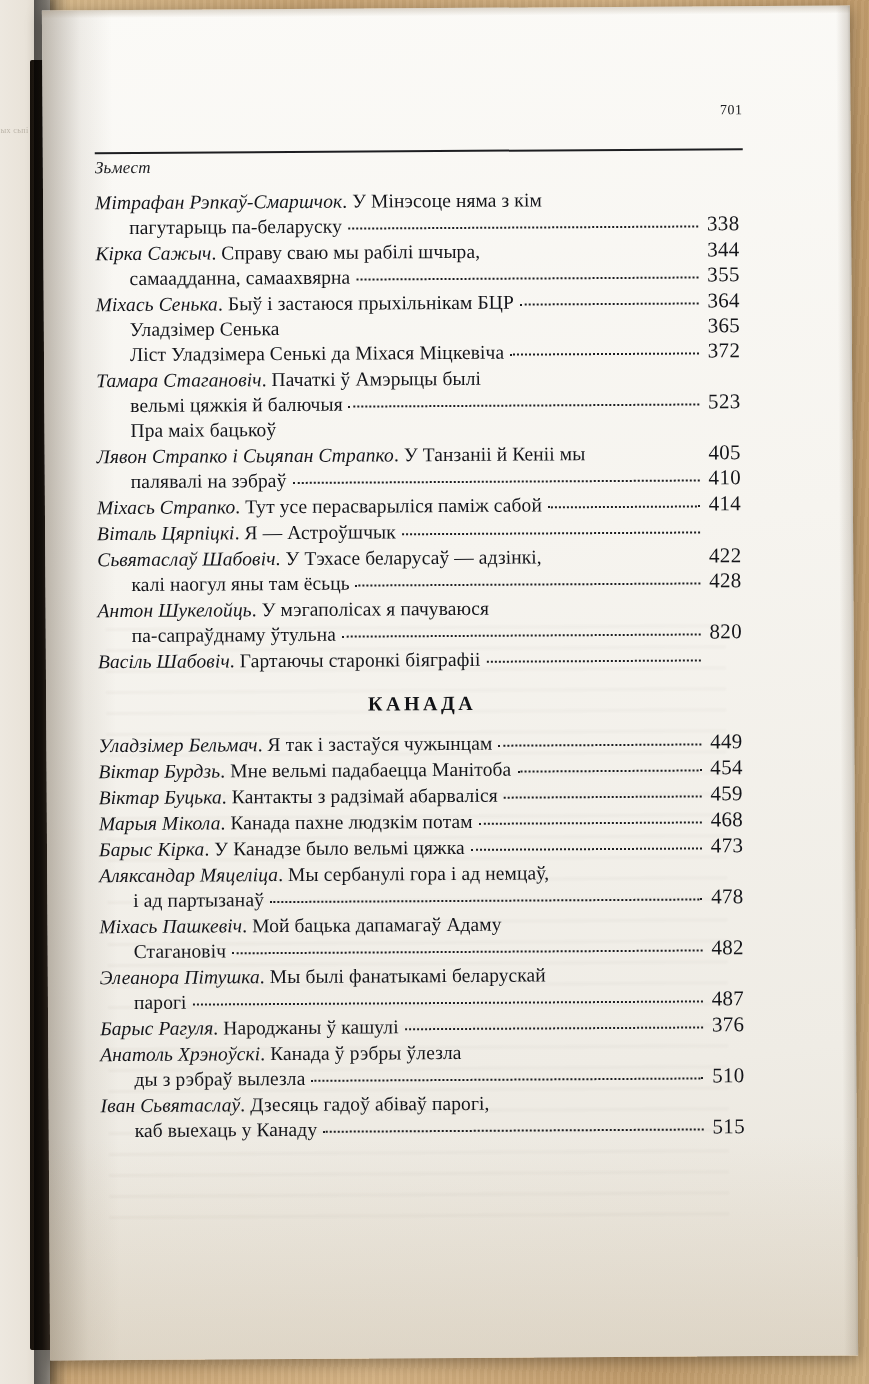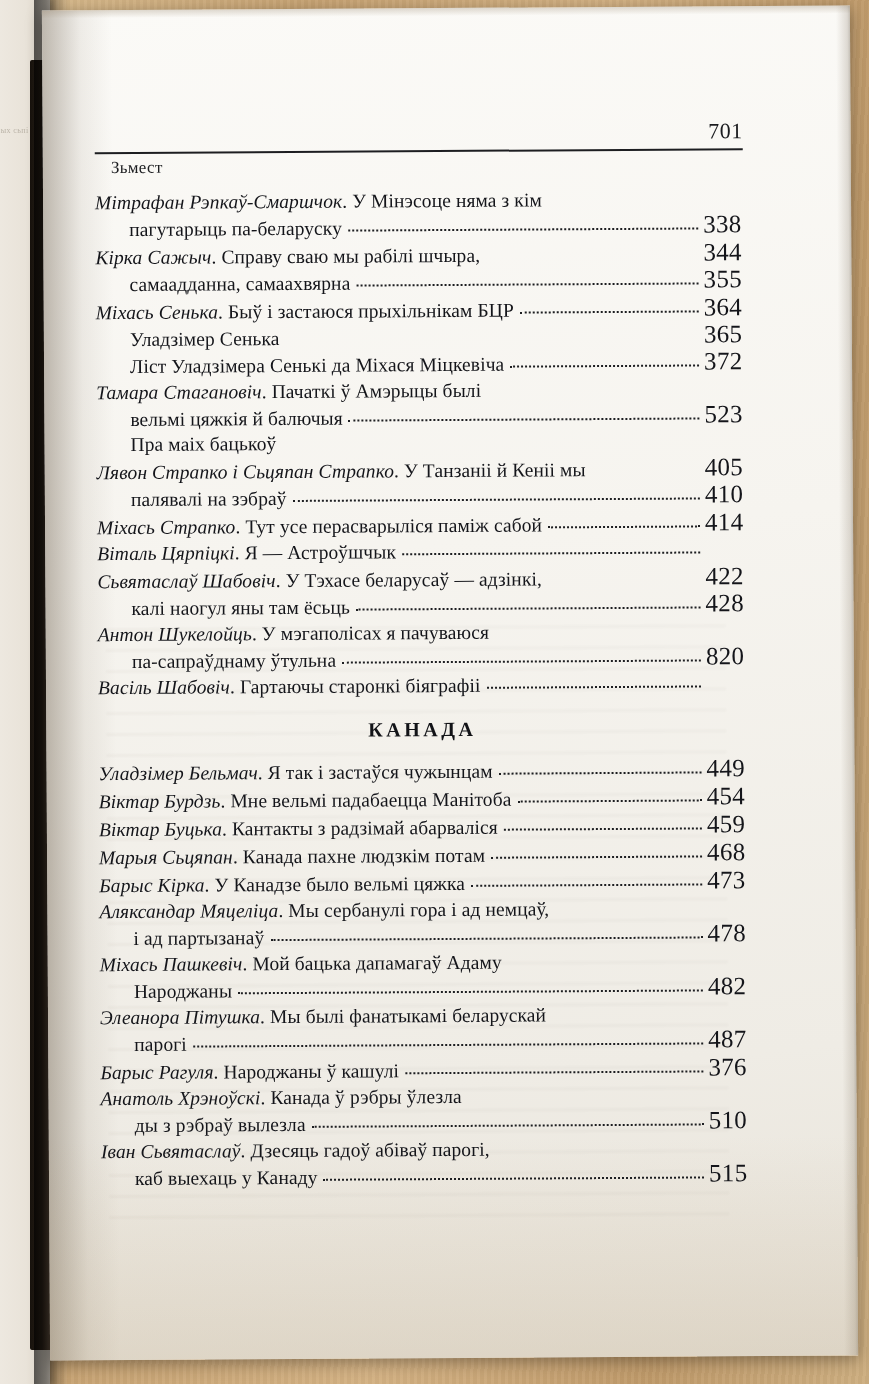--- a/index.html
+++ b/index.html
@@ -121,38 +121,39 @@
     left: 52px;
     top: 96px;
     width: 648px;
     color: #15161a;
   }
 
   
   .folio {
     position: absolute;
     right: 0;
-    top: 16px;
-    font-size: 22px;
+    top: 0;
+    font-size: 14px;
     letter-spacing: .5px;
     color: #1a1b1e;
   }
   .rule {
     position: absolute;
     left: 0;
     top: 46px;
     width: 648px;
     height: 2px;
     background: #1d1e21;
   }
   .running-head {
     position: absolute;
-    left: 16px;
+    left: 0;
     top: 52px;
     font-size: 17px;
+    font-style: italic;
     color: #1d1e21;
     letter-spacing: .3px;
   }
 
   .toc {
     position: absolute;
     left: 0;
     top: 84px;
     width: 648px;
   }
@@ -179,23 +180,23 @@
   .dots {
     flex: 1 1 auto;
     margin: 0 5px 0 6px;
     position: relative;
     top: -3px;
     border-bottom: 2.2px dotted #1d1e21;
     min-width: 12px;
   }
   .pg {
     white-space: nowrap;
-    font-size: 25px;
+    font-size: 21px;
     letter-spacing: .3px;
-    text-align: left;
+    text-align: center;
     min-width: 40px;
   }
   .line.nodots .dots { border-bottom: none; }
 
   .section-head {
     text-align: center;
     font-size: 20px;
     font-weight: bold;
     letter-spacing: 3.5px;
     margin: 20px 0 16px 0;
@@ -373,21 +374,21 @@
         </div>
         <div class="entry">
           <div class="line">
             <span class="txt"><em>Віктар Буцька</em>. Кантакты з радзімай абарваліся</span>
             <span class="dots"></span>
             <span class="pg">459</span>
           </div>
         </div>
         <div class="entry">
           <div class="line">
-            <span class="txt"><em>Марыя Сьцяпан</em>. Канада пахне людзкім потам</span>
+            <span class="txt"><em>Марыя Мікола</em>. Канада пахне людзкім потам</span>
             <span class="dots"></span>
             <span class="pg">468</span>
           </div>
         </div>
         <div class="entry">
           <div class="line">
             <span class="txt"><em>Барыс Кірка</em>. У Канадзе было вельмі цяжка</span>
             <span class="dots"></span>
             <span class="pg">473</span>
           </div>
@@ -404,21 +405,21 @@
             <span class="pg">478</span>
           </div>
         </div>
         <div class="entry">
           <div class="line nodots">
             <span class="txt"><em>Міхась Пашкевіч</em>. Мой бацька дапамагаў Адаму</span>
             <span class="dots"></span>
             <span class="pg"></span>
           </div>
           <div class="line indent">
-            <span class="txt">Народжаны</span>
+            <span class="txt">Стагановіч</span>
             <span class="dots"></span>
             <span class="pg">482</span>
           </div>
         </div>
         <div class="entry">
           <div class="line nodots">
             <span class="txt"><em>Элеанора Пітушка</em>. Мы былі фанатыкамі беларускай</span>
             <span class="dots"></span>
             <span class="pg"></span>
           </div>

